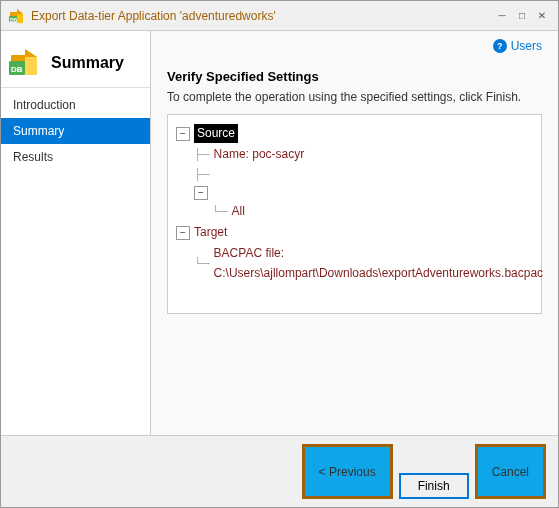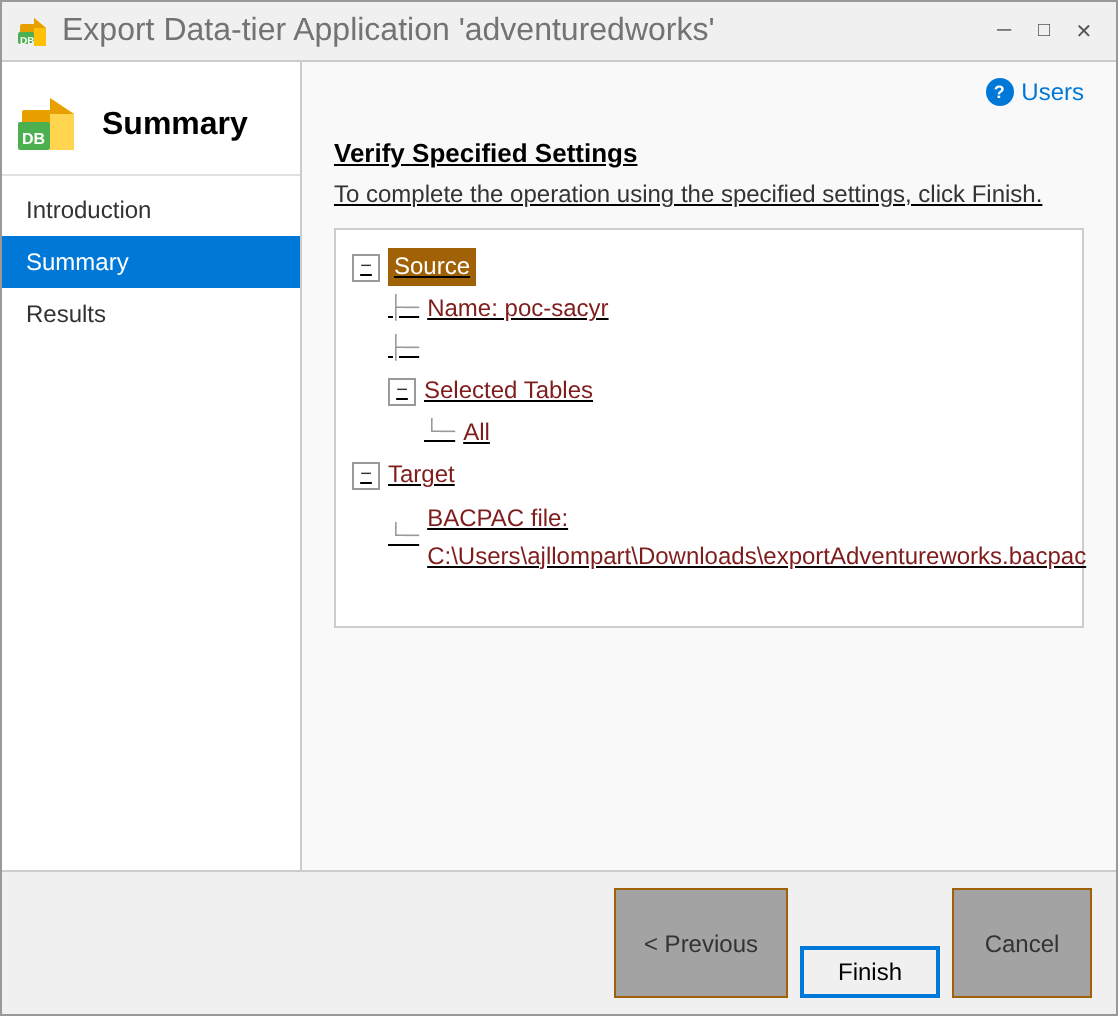--- a/index.html
+++ b/index.html
@@ -30,22 +30,22 @@
       display: flex;
       align-items: center;
       gap: 6px;
     }
     .title-icon {
       width: 16px;
       height: 16px;
       position: relative;
     }
     .title-text {
-      font-size: 16px;
-      color: #737373;
+      font-size: 12px;
+      color: #a16207;
     }
     .title-bar-controls {
       display: flex;
       gap: 4px;
     }
     .title-btn {
       width: 16px;
       height: 16px;
       display: flex;
       align-items: center;
@@ -140,21 +140,20 @@
       align-items: center;
       justify-content: center;
       font-size: 9px;
       font-weight: bold;
     }
 
     .content-body {
       padding: 8px 16px 16px 16px;
       flex: 1;
       overflow-y: auto;
-      text-decoration: underline;
     }
 
     .section-title {
       font-size: 13px;
       font-weight: 600;
       color: #000;
       margin-bottom: 6px;
     }
 
     .section-desc {
@@ -205,41 +204,41 @@
       color: #999;
       font-size: 11px;
       margin-right: 2px;
     }
 
     .tree-label {
       color: #7f1d1d;
     }
 
     .tree-label.highlighted {
-      background: #a16207;
+      background: #000000;
       color: #fff;
       padding: 0 3px;
     }
 
     
     .bottom-toolbar {
       background: #f0f0f0;
       border-top: 1px solid #ccc;
       padding: 8px 12px;
       display: flex;
       justify-content: flex-end;
       gap: 6px;
       flex-shrink: 0;
     }
 
     .btn {
       padding: 4px 14px;
       font-size: 12px;
-      border: 1px solid #a16207;
-      background: #a3a3a3;
+      border: 3px solid #a16207;
+      background: #0ea5e9;
       cursor: pointer;
       color: #333;
       min-width: 70px;
       text-align: center;
     }
     .btn.primary {
       background: #f0f0f0;
       border: 2px solid #0078d7;
       color: #000;
       font-weight: 500;
@@ -321,21 +320,20 @@
         </div>
 
         <div class="tree-node">
           <span class="tree-indent"></span>
           <span class="tree-line">├─</span>
         </div>
 
         <div class="tree-node">
           <span class="tree-indent"></span>
           <span class="tree-toggle">−</span>
-          <span class="tree-label">Selected Tables</span>
         </div>
 
         <div class="tree-node">
           <span class="tree-indent"></span>
           <span class="tree-indent"></span>
           <span class="tree-line">└─</span>
           <span class="tree-label">All</span>
         </div>
 
         <div class="tree-node">

